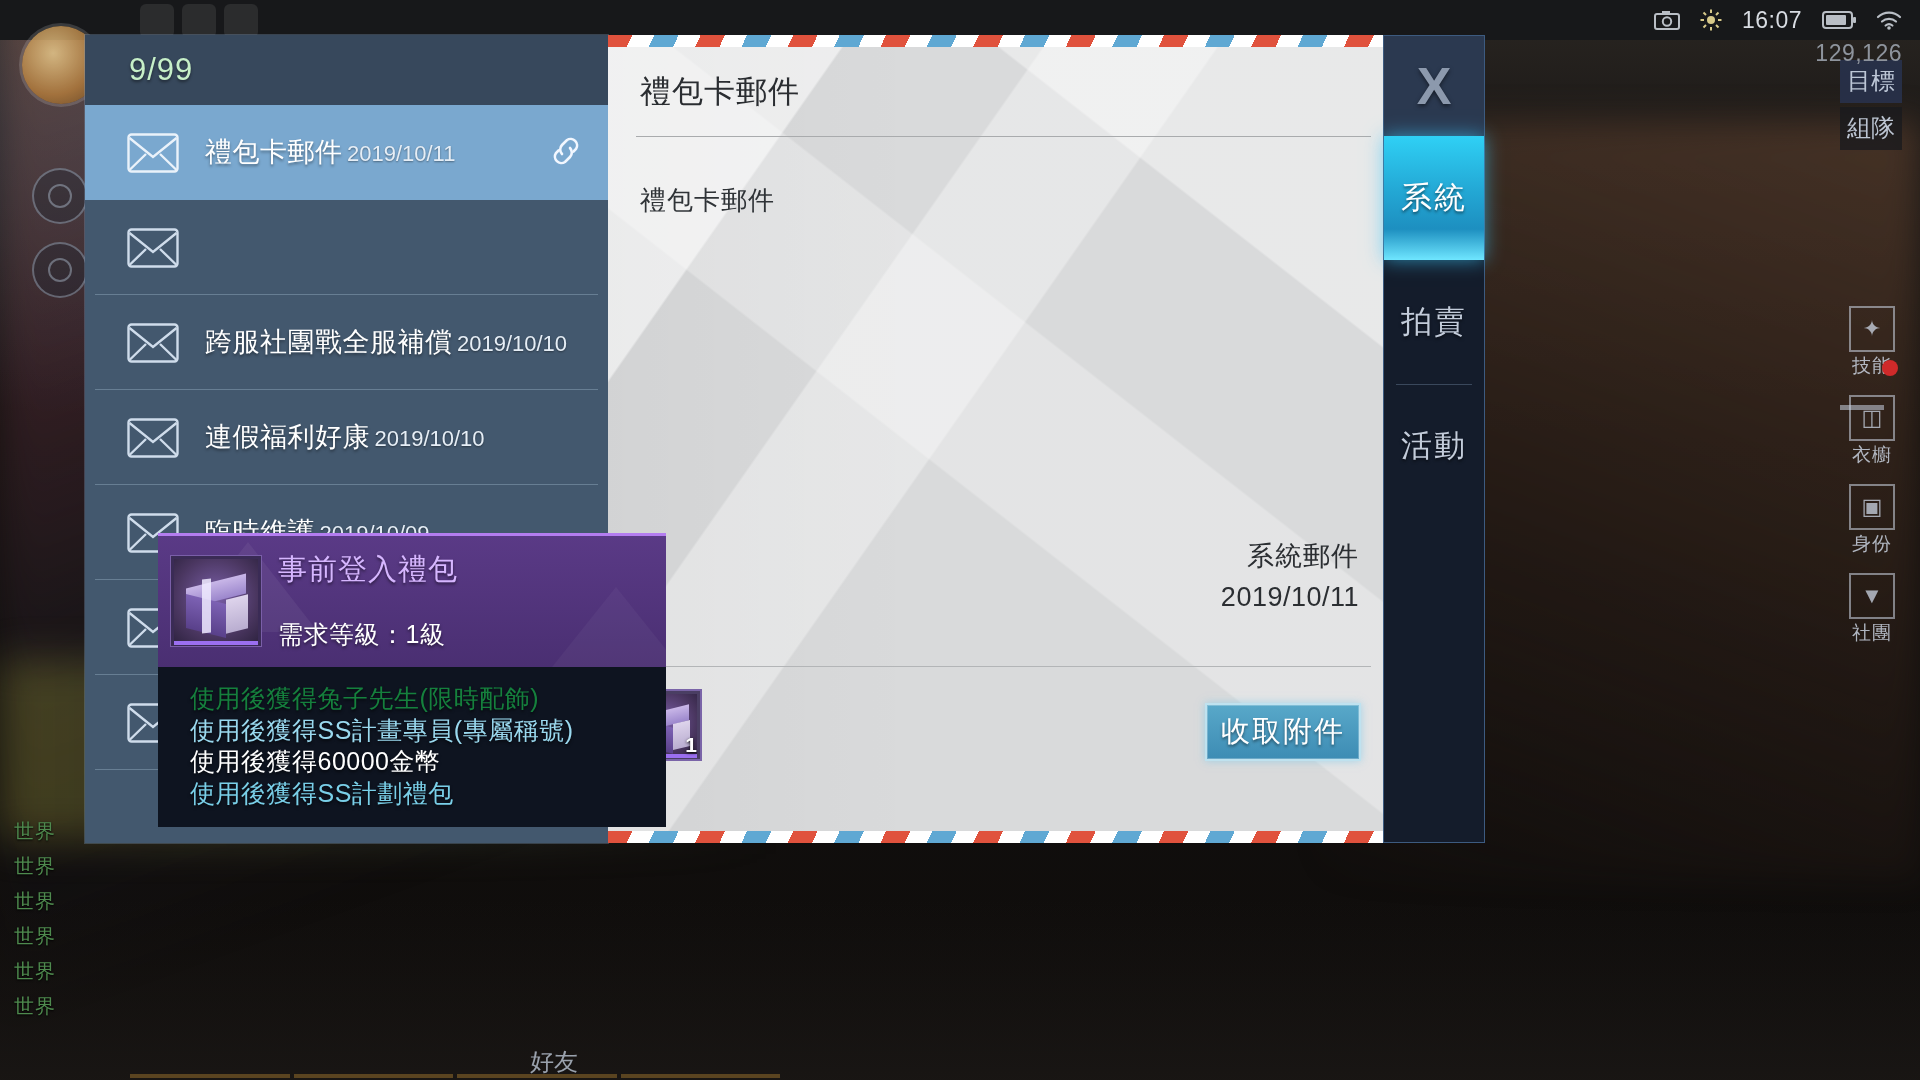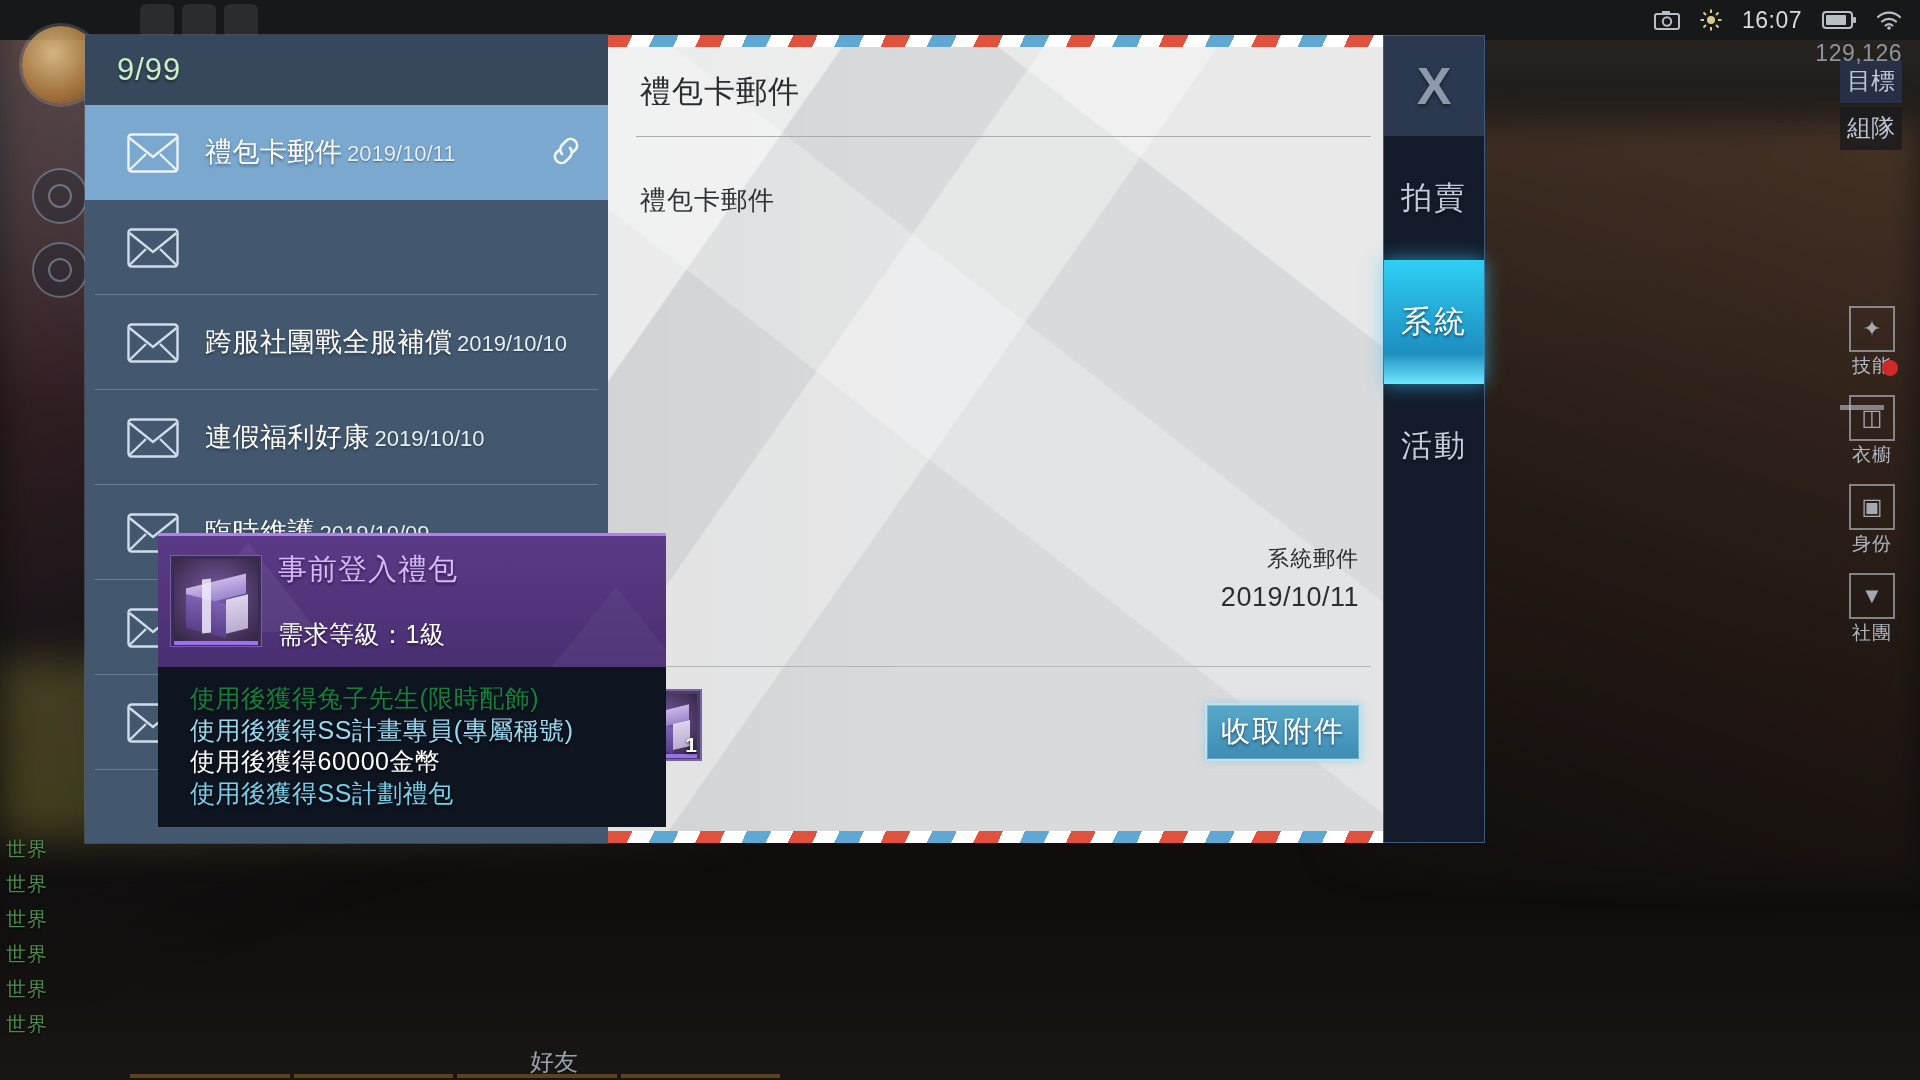--- a/index.html
+++ b/index.html
@@ -65,41 +65,41 @@
   
   #status-bar { position:absolute; top:0; right:0; height:40px; z-index:4;
     display:flex; align-items:center; gap:20px; padding-right:18px; color:#cfd3d8; }
   #status-bar .sb-ico { display:flex; align-items:center; }
   #sb-time { font-size:23px; letter-spacing:.5px; color:#d8dce2; }
   #money-label { position:absolute; right:18px; top:40px; z-index:4;
     font-size:23px; color:#8e949d; letter-spacing:.5px; }
 
   
   #chat { position:absolute; left:0; bottom:0; width:780px; height:250px; z-index:2; }
-  #chat-channels { position:absolute; left:0; bottom:38px; width:70px; }
+  #chat-channels { position:absolute; left:0; bottom:56px; width:70px;padding-left:8px; }
   .chat-chan { font-size:20px; color:#4e8a4e; padding:4px 4px 4px 6px; letter-spacing:1px;
     text-shadow:0 1px 2px #000; }
   #chat-bottom-line { position:absolute; left:0; bottom:4px; width:780px; height:36px;
     display:flex; align-items:center; }
   #chat-msg { font-size:21px; color:#3f8a47; white-space:nowrap; margin-left:74px;
     text-shadow:0 1px 2px #000; }
   #chat-friend-btn { position:absolute; left:530px; bottom:2px; font-size:24px;
     color:#9aa2ad; }
   #chat-tabs { position:absolute; left:130px; bottom:0; width:650px; height:6px;
     display:flex; gap:4px; }
   .chat-tab-seg { flex:1; height:4px; background:#5a4420; }
 
   
   #mail-window { position:absolute; left:85px; top:35px; width:1400px; height:808px; z-index:5; }
 
   
   #mail-list-panel { position:absolute; left:0; top:0; width:523px; height:100%;
     background:#43586e; box-shadow:0 0 0 1px rgba(120,150,180,.35); }
   #mail-list-header { height:70px; background:#37485c; display:flex; align-items:center;
-    padding-left:32px; }
+    padding-left:44px; }
   #mail-count { font-size:31px; color:#c6efc8; letter-spacing:1px;
     text-shadow:0 2px 3px rgba(0,0,0,.45); }
   #mail-items { position:relative; height:738px; overflow:hidden; }
   .mail-item { position:relative; height:95px; display:flex; align-items:center;
     padding:0 22px 0 42px; }
   .mail-item.selected { background:#7aa8cf; }
   .mail-item:not(.selected):after { content:""; position:absolute; left:10px; right:10px;
     bottom:0; height:1px; background:rgba(190,215,235,.30); }
   .mail-env { width:52px; height:40px; flex:0 0 52px; margin-right:26px; position:relative; }
   .mail-env svg { display:block; }
@@ -126,21 +126,21 @@
   #stripe-bottom { bottom:0; }
   #letter-inner { position:absolute; left:0; right:0; top:12px; bottom:12px; }
   #letter-subject { position:relative; height:90px; display:flex; align-items:center;
     padding-left:32px; }
   #letter-subject span { font-size:31px; color:#2a2d31; letter-spacing:1px; }
   #letter-divider-top { position:absolute; left:28px; right:12px; bottom:0; height:1px;
     background:#a9abad; }
   #letter-body { position:relative; padding:46px 36px 0 32px; height:530px; }
   #letter-body-text { font-size:26px; color:#2f3337; letter-spacing:1px; }
   #letter-sender { position:absolute; right:24px; bottom:54px; text-align:right; }
-  #letter-sender .ls-name { font-size:22px; color:#2b2e32; letter-spacing:1px; }
+  #letter-sender .ls-name { font-size:27px; color:#2b2e32; letter-spacing:1px; }
   #letter-sender .ls-date { font-size:27px; color:#2b2e32; margin-top:8px; letter-spacing:.5px; }
   #letter-divider-bottom { position:absolute; left:28px; right:12px; bottom:0; height:1px;
     background:#b3b5b7; }
   #letter-footer { position:relative; height:164px; }
   #attachment-slot { position:absolute; left:22px; top:22px; width:72px; height:72px;
     background:#4a3e63; border:2px solid #7a64a8; }
   .gift-art { position:absolute; inset:3px; overflow:hidden;
     background:radial-gradient(circle at 50% 45%, #7a5fa8 0%, #4a3660 65%, #2e2340 100%); }
   .gift-art .gb-top { position:absolute; left:8px; top:16px; width:46px; height:16px;
     background:linear-gradient(180deg,#c9b7e8,#9b86cc); transform:skewY(-14deg); }
@@ -463,25 +463,25 @@
           <span>收取附件</span>
         </div>
       </div>
     </div>
   </div>
 
   <div id="tab-rail">
     <div id="close-button">
       <span>X</span>
     </div>
+    <div class="rail-tab active">
+      <span>系統</span>
+    </div>
     <div class="rail-tab">
       <span>拍賣</span>
-    </div>
-    <div class="rail-tab active">
-      <span>系統</span>
     </div>
     <div class="rail-tab">
       <span>活動</span>
     </div>
   </div>
 
 </div>
 
 <div id="tooltip">
   <div id="tt-head">

